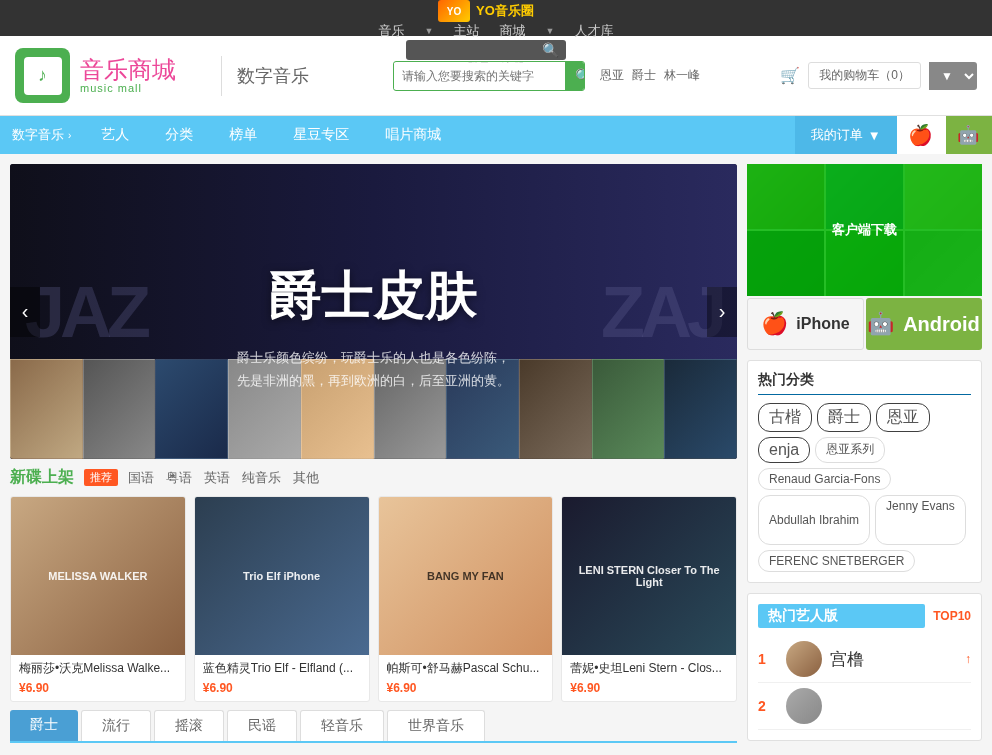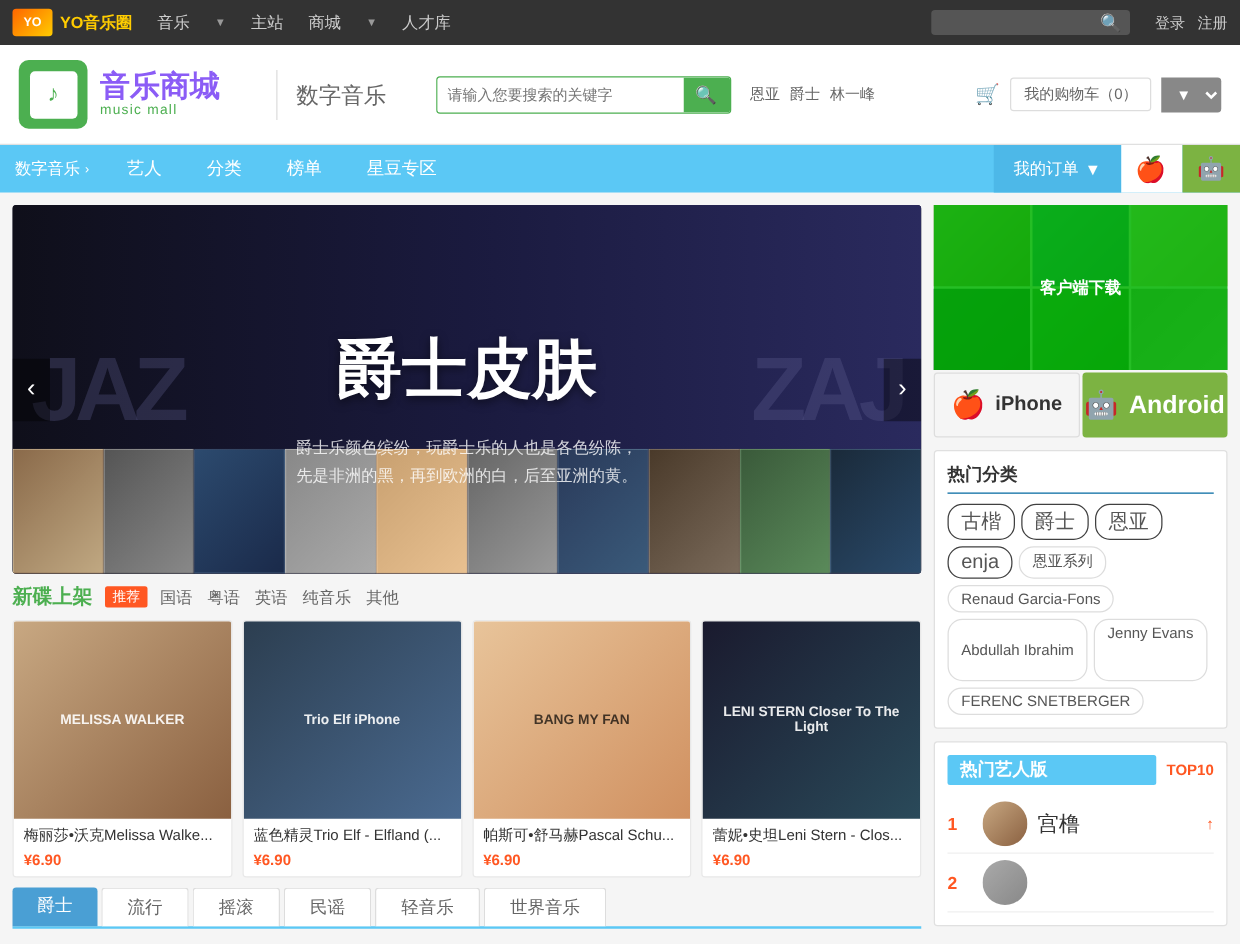--- a/index.html
+++ b/index.html
@@ -6,20 +6,21 @@
     body { font-family: 'Microsoft YaHei', Arial, sans-serif; font-size: 12px; background: #f5f5f5; width: 992px; }
 
     
     .top-nav {
       background: #333;
       height: 36px;
       display: flex;
       align-items: center;
       padding: 0 10px;
       color: #ccc;
+      flex-direction: column;
     }
     .top-nav-logo {
       display: flex;
       align-items: center;
       margin-right: 20px;
     }
     .logo-icon {
       width: 32px; height: 22px;
       background: linear-gradient(135deg, #ff6600, #ffcc00);
       border-radius: 3px;
@@ -97,22 +98,22 @@
       display: flex; align-items: center; justify-content: center;
       color: #4CAF50;
       font-size: 18px;
       font-weight: bold;
     }
     .logo-text {
       display: flex; flex-direction: column;
     }
     .logo-text-main {
       font-size: 24px;
-      font-weight: bold;
-      color: #8b5cf6;
+      font-weight: normal;
+      color: #ec4899;
       line-height: 1;
     }
     .logo-text-sub {
       font-size: 11px;
       color: #4CAF50;
       letter-spacing: 1px;
     }
     .header-divider {
       width: 1px; height: 40px;
       background: #ddd;
@@ -122,21 +123,22 @@
       font-size: 18px;
       color: #666;
       margin-right: 40px;
     }
     .header-search {
       display: flex;
       align-items: center;
       border: 1px solid #4CAF50;
       border-radius: 3px;
       overflow: hidden;
-      width: 236px;
+      width: 192px;
+      margin-left: 44px;
     }
     .header-search input {
       flex: 1;
       border: none;
       outline: none;
       padding: 6px 8px;
       font-size: 12px;
       color: #999;
     }
     .header-search-btn {
@@ -703,20 +705,21 @@
 <div class="nav-bar">
   <div class="nav-items">
     <div class="nav-item-breadcrumb">
       <span style="color:white;font-size:13px;">数字音乐</span>
       <span class="arrow" style="color:white;margin-left:4px;font-size:10px;">›</span>
     </div>
     <a href="#" class="nav-item">艺人</a>
     <a href="#" class="nav-item">分类</a>
     <a href="#" class="nav-item">榜单</a>
     <a href="#" class="nav-item">星豆专区</a>
+    <a href="#" class="nav-item">唱片商城</a>
   </div>
   <div class="nav-right">
     <button class="my-order-btn">
       <span>我的订单</span>
       <span>▼</span>
     </button>
     <button class="platform-btn-apple" style="background:white;border:none;padding:0 12px;height:100%;cursor:pointer;display:flex;align-items:center;">
       <span style="font-size:20px;">🍎</span>
     </button>
     <button class="platform-btn-android" style="background:#7CB342;border:none;padding:0 12px;height:100%;cursor:pointer;display:flex;align-items:center;color:white;">

